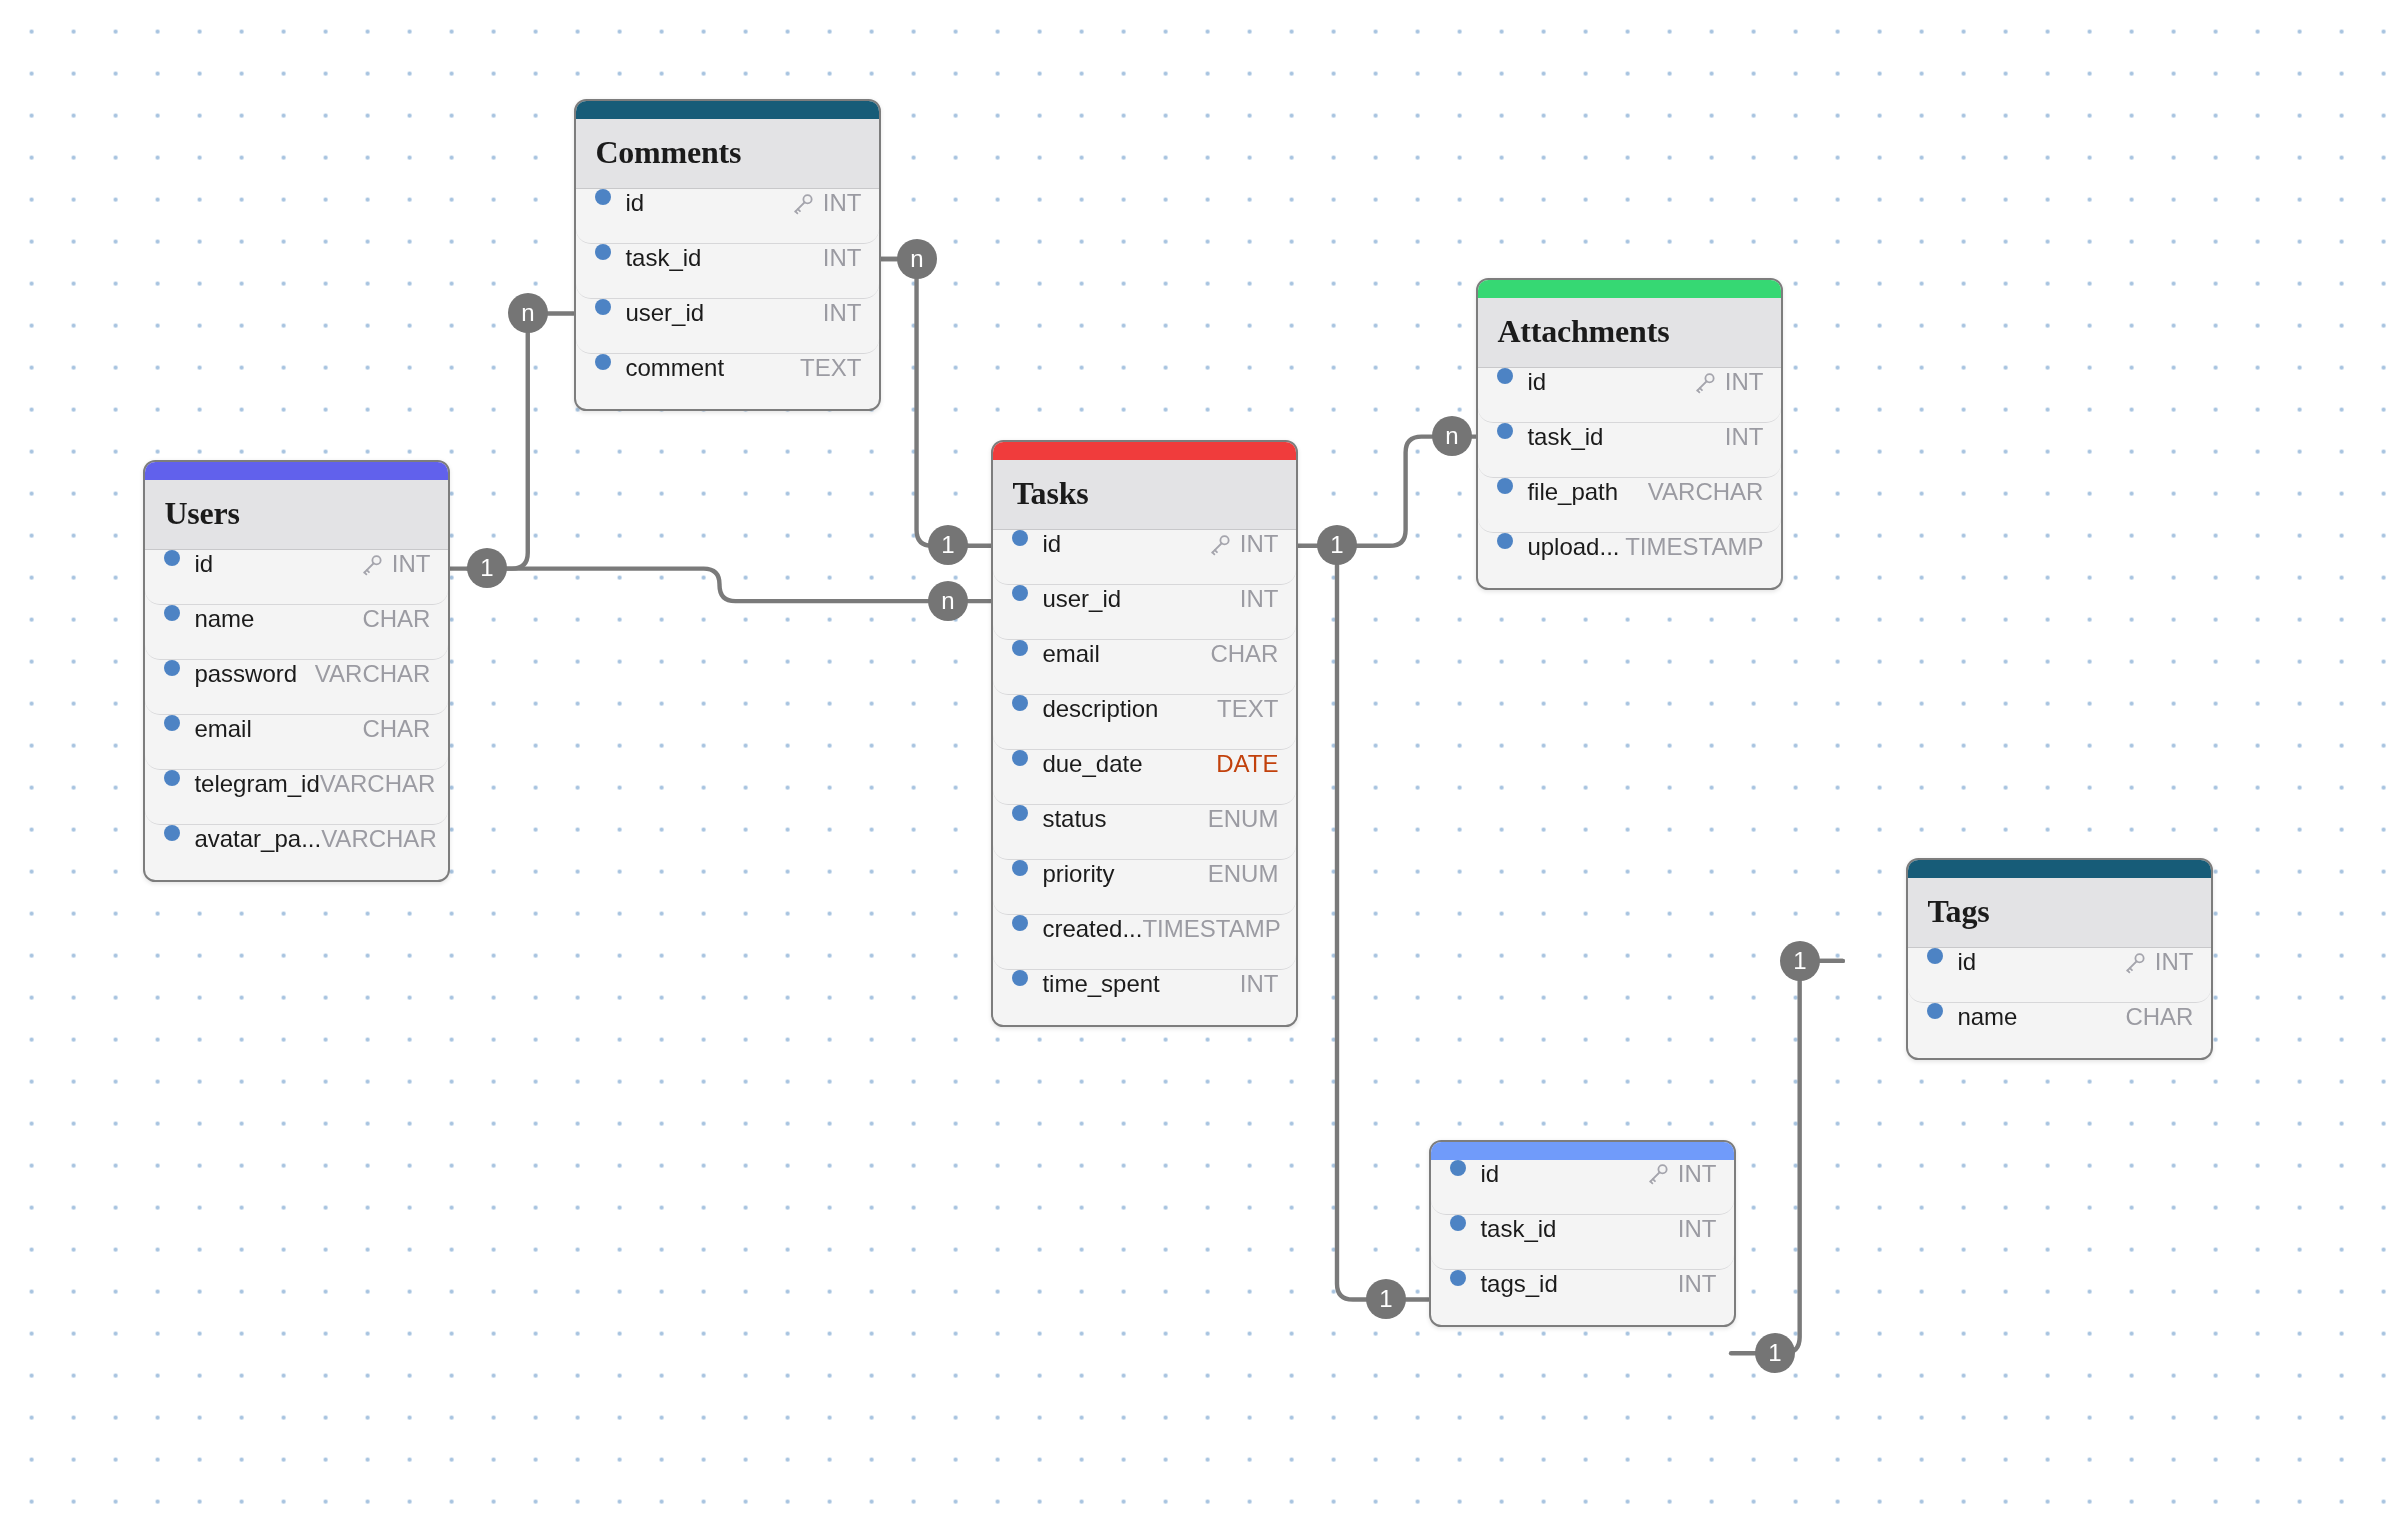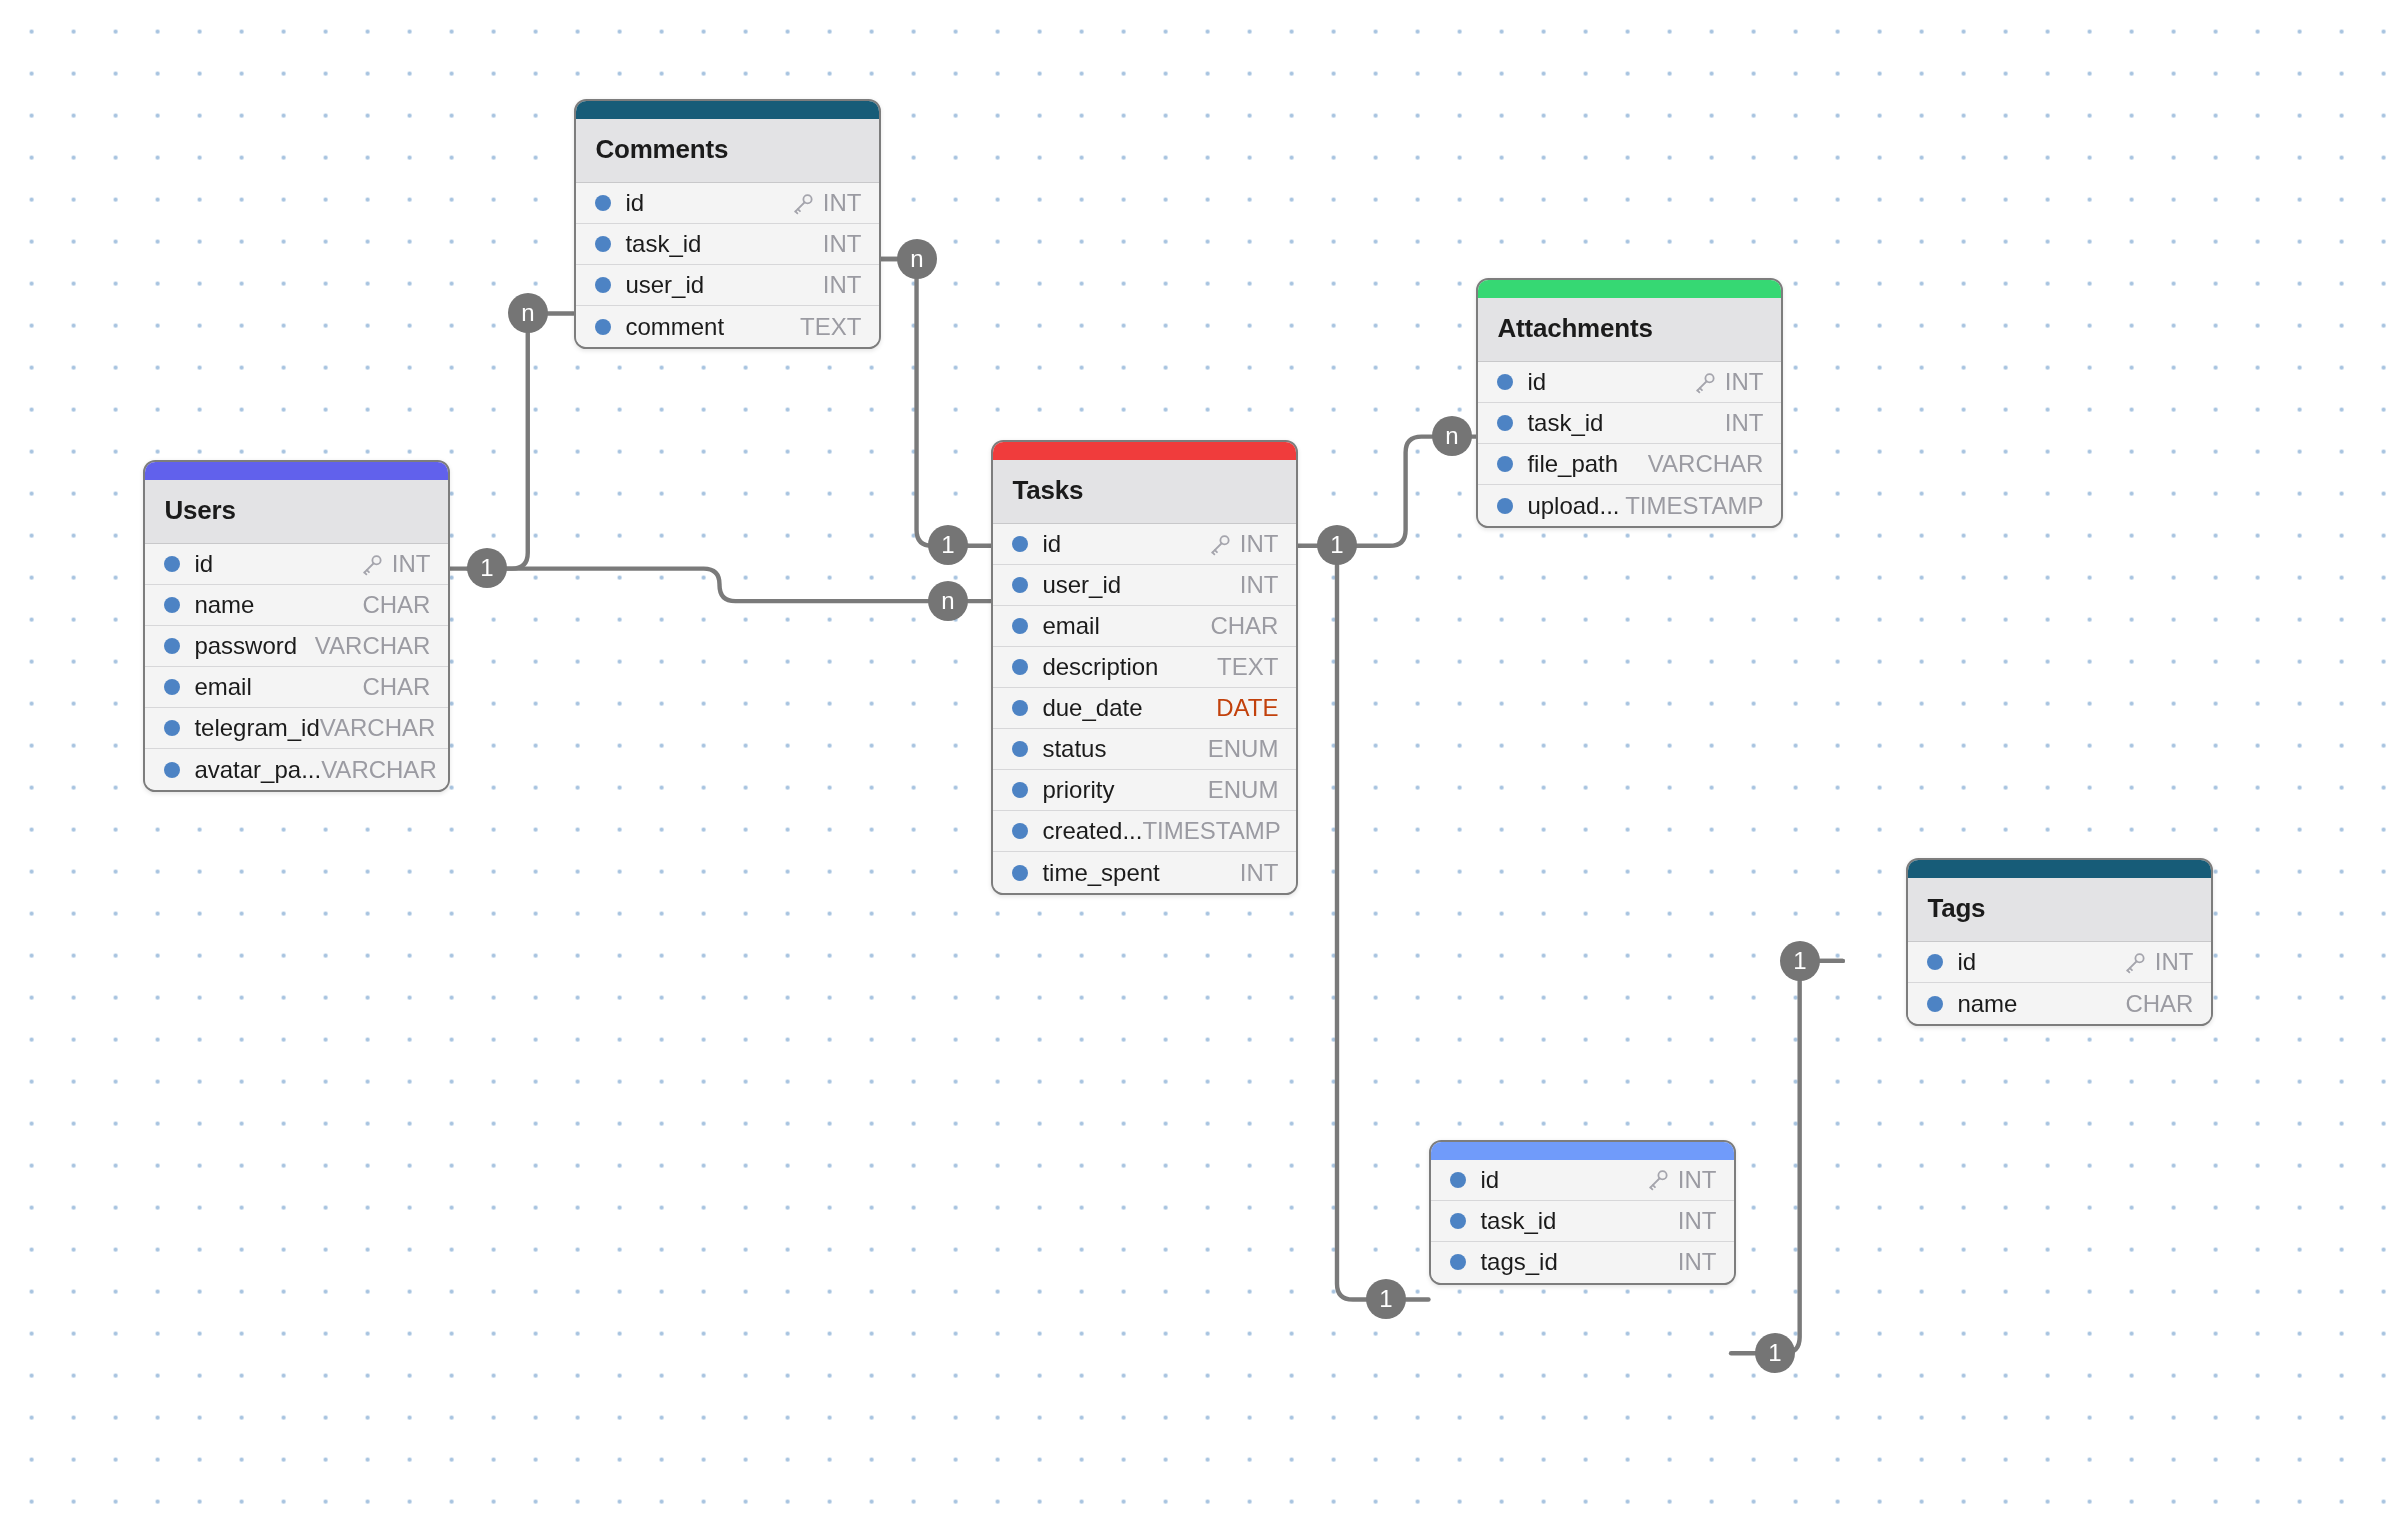--- a/index.html
+++ b/index.html
@@ -63,35 +63,37 @@
     box-shadow: 0 1.8px 4.4px rgba(0,0,0,0.10);
     overflow: hidden;
     z-index: 10;
   }
   .accent-bar {
     height: 17.6px;
     width: 100%;
   }
   .table-title {
     background: #e3e3e5;
-    font-size: 26px;
+    font-size: 32px;
     font-weight: bold;
     color: #1b1b1b;
     padding: 15px 0 17.6px 19.4px;
     letter-spacing: -0.2px;
     border-bottom: 1.8px solid #c8c8ca;
+    font-family: Liberation Serif, serif;
   }
   .field-row {
     display: flex;
-    align-items: center;
-    height: 41px;
+    align-items: flex-start;
+    height: 55px;
     padding: 0 17.6px 0 19.4px;
     border-bottom: 1.8px solid #d7d7d9;
     background: #f4f4f4;
     box-sizing: border-box;
+    border-radius: 15px;
   }
   .field-row:last-child { border-bottom: none; }
   .field-dot {
     width: 16px;
     height: 16px;
     min-width: 16px;
     border-radius: 50%;
     background: #4d83c4;
     margin-right: 14px;
   }

